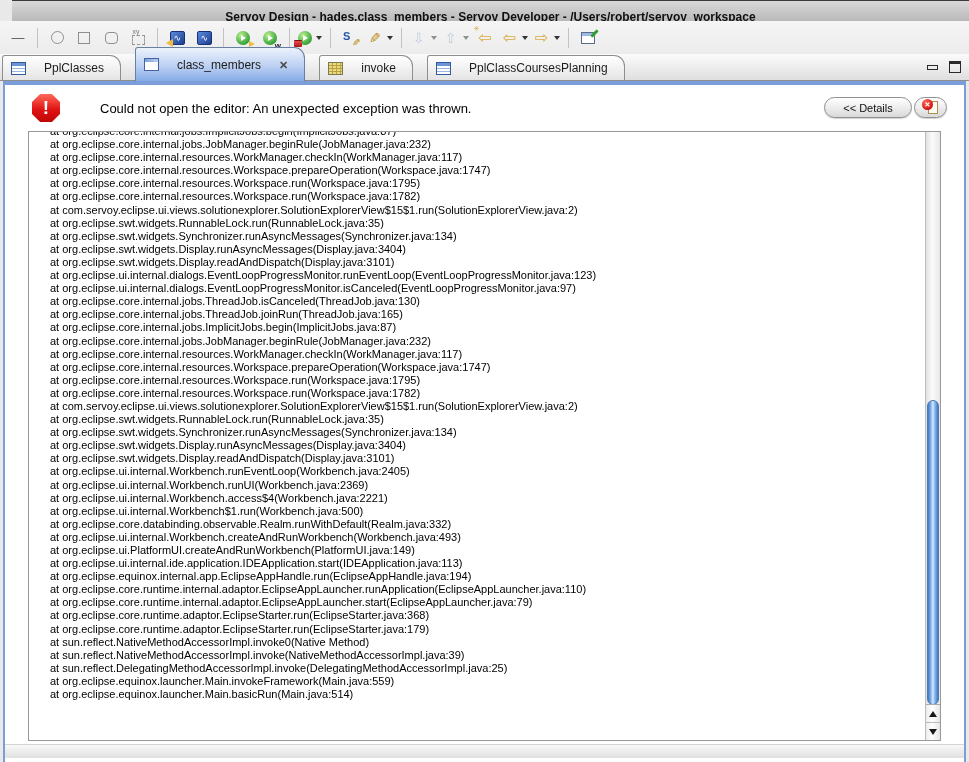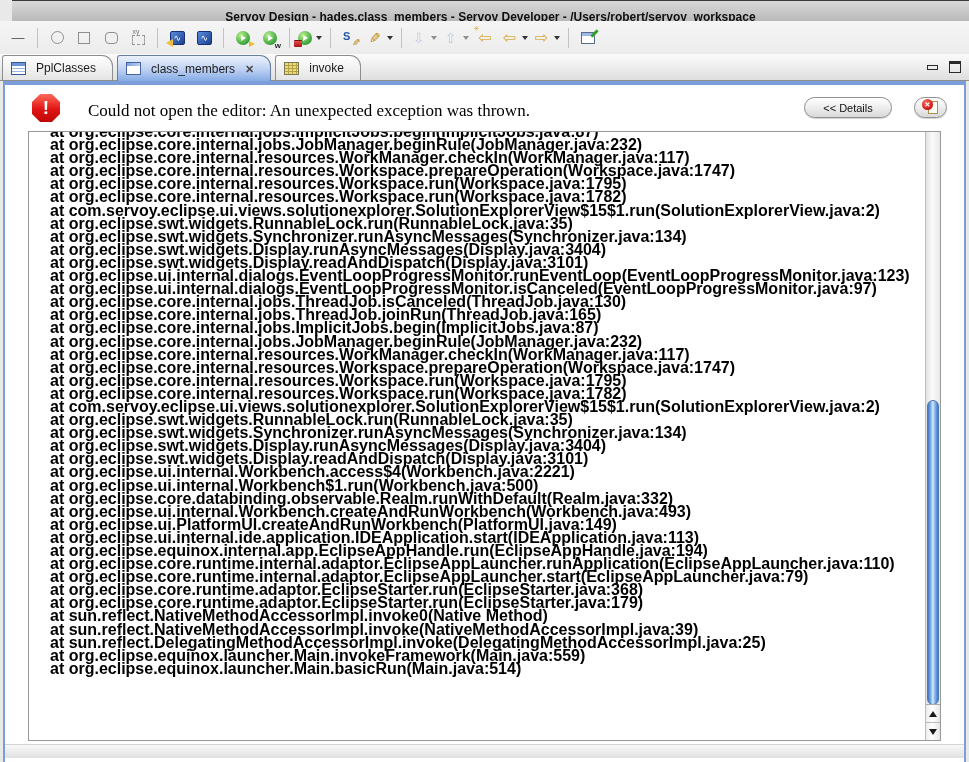--- a/index.html
+++ b/index.html
@@ -62,28 +62,28 @@
   .g-pin-form::before{content:"";position:absolute;left:0;top:0;right:0;height:3px;background:#9db8e4;}
   .g-pin-form::after{content:"";position:absolute;right:-2px;top:-4px;width:3px;height:9px;background:#2e9e2e;transform:rotate(45deg);border-radius:1px;}
   
   .tabbar{
     position:absolute;top:54px;left:0;right:0;height:27px;box-sizing:border-box;
     background:linear-gradient(#fbfbfb,#dfdfdf);
     border-bottom:1px solid #8e8e8e;
   }
   .tabs{display:flex;align-items:flex-end;height:100%;padding-left:2px;}
   .tab{
-    height:25px;display:flex;align-items:center;gap:10px;padding:0 16px 0 8px;
+    height:25px;display:flex;align-items:center;gap:18px;padding:0 16px 0 8px;
     background:linear-gradient(#ffffff,#e4e4e4);
     border:1px solid #8e8e8e;border-bottom:none;border-radius:3px 11px 0 0;
-    margin-right:4px;font-size:12px;color:#1c1c1c;box-sizing:border-box;white-space:nowrap;
+    margin-right:14px;font-size:12px;color:#1c1c1c;box-sizing:border-box;white-space:nowrap;
   }
   .tab.active{
     background:linear-gradient(#ecf2fc 0%,#bcd0f2 55%,#85abe6 100%);
-    border-color:#68809f;height:26px;margin-bottom:-1px;
+    border-color:#68809f;height:34px;margin-bottom:-1px;
   }
   .tabclose::before{content:"\2715";font-size:11px;color:#4a4a4a;font-weight:bold;}
   .tabic{width:15px;height:13px;display:inline-block;box-sizing:border-box;flex:none;position:relative;}
   .ti-table{border:1px solid #2f5aa0;background:linear-gradient(180deg,#6d95d6 0,#6d95d6 3px,#fff 3px);}
   .ti-table::before{content:"";position:absolute;left:0;right:0;top:5px;height:1px;background:#9ab4e0;}
   .ti-table::after{content:"";position:absolute;left:0;right:0;top:8px;height:1px;background:#9ab4e0;}
   .ti-form{border:1px solid #46639e;background:#fff;}
   .ti-form::before{content:"";position:absolute;left:0;right:0;top:0;height:3px;background:linear-gradient(90deg,#7ea2dd,#b9cdf0);}
   .ti-grid{border:1px solid #7a7a50;background-color:#ecd97e;
     background-image:repeating-linear-gradient(0deg,transparent 0 2px,#b5a245 2px 3px),
@@ -99,42 +99,42 @@
   }
   .editor-pane{position:relative;width:100%;height:100%;background:#fff;}
   
   .stop-icon{
     position:absolute;left:27px;top:9px;width:28px;height:28px;
     clip-path:polygon(29% 0,71% 0,100% 29%,100% 71%,71% 100%,29% 100%,0 71%,0 29%);
     background:linear-gradient(#ff6a5a,#e01414 55%,#c00606);
     display:flex;align-items:center;justify-content:center;
   }
   .bang::before{content:"!";color:#fff;font-weight:bold;font-size:19px;}
-  .error-msg{position:absolute;left:83px;top:16px;font-size:17px;color:#000;white-space:nowrap;font-family:Liberation Serif, serif;}
+  .error-msg{position:absolute;left:95px;top:16px;font-size:13px;color:#000;white-space:nowrap;}
   .mac-btn{
     height:21px;border:1px solid #8f8f8f;border-radius:11px;
     background:linear-gradient(#ffffff,#efefef 45%,#d9d9d9);
     font-size:11px;color:#111;font-family:"Liberation Sans",sans-serif;
     display:flex;align-items:center;justify-content:center;
     box-shadow:0 1px 1px rgba(0,0,0,.18);padding:0;cursor:default;
   }
-  .details-btn{position:absolute;right:72px;top:12px;width:88px;}
+  .details-btn{position:absolute;right:52px;top:12px;width:88px;}
   .log-btn{position:absolute;right:17px;top:12px;width:33px;}
   .log-ic{position:relative;width:15px;height:15px;display:block;}
   .page{position:absolute;right:0;top:1px;width:10px;height:13px;background:#fffef4;border:1px solid #b08d4f;box-sizing:border-box;}
   .badge{position:absolute;left:-1px;top:-1px;width:11px;height:11px;border-radius:50%;
     background:radial-gradient(circle at 35% 30%,#ff6a5a,#d21212 70%);
     color:#fff;font-size:7px;display:flex;align-items:center;justify-content:center;font-weight:bold;}
   .badge::before{content:"\2715";}
   
   .trace-box{
     position:absolute;left:23px;top:46px;width:913px;height:610px;box-sizing:border-box;
     border:1px solid #989898;background:#fff;overflow:hidden;
   }
-  .trace-lines{margin-top:-7px;padding-left:21px;font-size:16px;line-height:13.1px;color:#000;font-weight:bold;}
+  .trace-lines{margin-top:-7px;padding-left:21px;font-size:11px;line-height:13.1px;color:#000;}
   .tline{white-space:nowrap;}
   
   .vscroll{
     position:absolute;top:0;right:0;bottom:0;width:15px;box-sizing:border-box;
     background:linear-gradient(90deg,#e2e2e2,#fbfbfb 45%,#e7e7e7);
     border-left:1px solid #bcbcbc;
   }
   .vthumb{
     position:absolute;left:1px;top:268px;width:12px;height:305px;box-sizing:border-box;
     border-radius:6px;border:1px solid #4a78b4;
@@ -235,20 +235,24 @@
           <span class="tablabel">PplClasses</span>
         </div>
         <div class="tab active">
           <span class="tabic ti-form"></span>
           <span class="tablabel">class_members</span>
           <span class="tabclose"></span>
         </div>
         <div class="tab">
           <span class="tabic ti-grid"></span>
           <span class="tablabel">invoke</span>
+        </div>
+        <div class="tab">
+          <span class="tabic ti-table"></span>
+          <span class="tablabel">PplClassCoursesPlanning</span>
         </div>
       </div>
     <div class="tab-controls">
       <span class="wbtn">
         <span class="ic-min"></span>
       </span>
       <span class="wbtn">
         <span class="ic-max"></span>
       </span>
     </div>
@@ -290,20 +294,22 @@
             <div class="tline">at org.eclipse.core.internal.jobs.JobManager.beginRule(JobManager.java:232)</div>
             <div class="tline">at org.eclipse.core.internal.resources.WorkManager.checkIn(WorkManager.java:117)</div>
             <div class="tline">at org.eclipse.core.internal.resources.Workspace.prepareOperation(Workspace.java:1747)</div>
             <div class="tline">at org.eclipse.core.internal.resources.Workspace.run(Workspace.java:1795)</div>
             <div class="tline">at org.eclipse.core.internal.resources.Workspace.run(Workspace.java:1782)</div>
             <div class="tline">at com.servoy.eclipse.ui.views.solutionexplorer.SolutionExplorerView$15$1.run(SolutionExplorerView.java:2)</div>
             <div class="tline">at org.eclipse.swt.widgets.RunnableLock.run(RunnableLock.java:35)</div>
             <div class="tline">at org.eclipse.swt.widgets.Synchronizer.runAsyncMessages(Synchronizer.java:134)</div>
             <div class="tline">at org.eclipse.swt.widgets.Display.runAsyncMessages(Display.java:3404)</div>
             <div class="tline">at org.eclipse.swt.widgets.Display.readAndDispatch(Display.java:3101)</div>
+            <div class="tline">at org.eclipse.ui.internal.Workbench.runEventLoop(Workbench.java:2405)</div>
+            <div class="tline">at org.eclipse.ui.internal.Workbench.runUI(Workbench.java:2369)</div>
             <div class="tline">at org.eclipse.ui.internal.Workbench.access$4(Workbench.java:2221)</div>
             <div class="tline">at org.eclipse.ui.internal.Workbench$1.run(Workbench.java:500)</div>
             <div class="tline">at org.eclipse.core.databinding.observable.Realm.runWithDefault(Realm.java:332)</div>
             <div class="tline">at org.eclipse.ui.internal.Workbench.createAndRunWorkbench(Workbench.java:493)</div>
             <div class="tline">at org.eclipse.ui.PlatformUI.createAndRunWorkbench(PlatformUI.java:149)</div>
             <div class="tline">at org.eclipse.ui.internal.ide.application.IDEApplication.start(IDEApplication.java:113)</div>
             <div class="tline">at org.eclipse.equinox.internal.app.EclipseAppHandle.run(EclipseAppHandle.java:194)</div>
             <div class="tline">at org.eclipse.core.runtime.internal.adaptor.EclipseAppLauncher.runApplication(EclipseAppLauncher.java:110)</div>
             <div class="tline">at org.eclipse.core.runtime.internal.adaptor.EclipseAppLauncher.start(EclipseAppLauncher.java:79)</div>
             <div class="tline">at org.eclipse.core.runtime.adaptor.EclipseStarter.run(EclipseStarter.java:368)</div>

